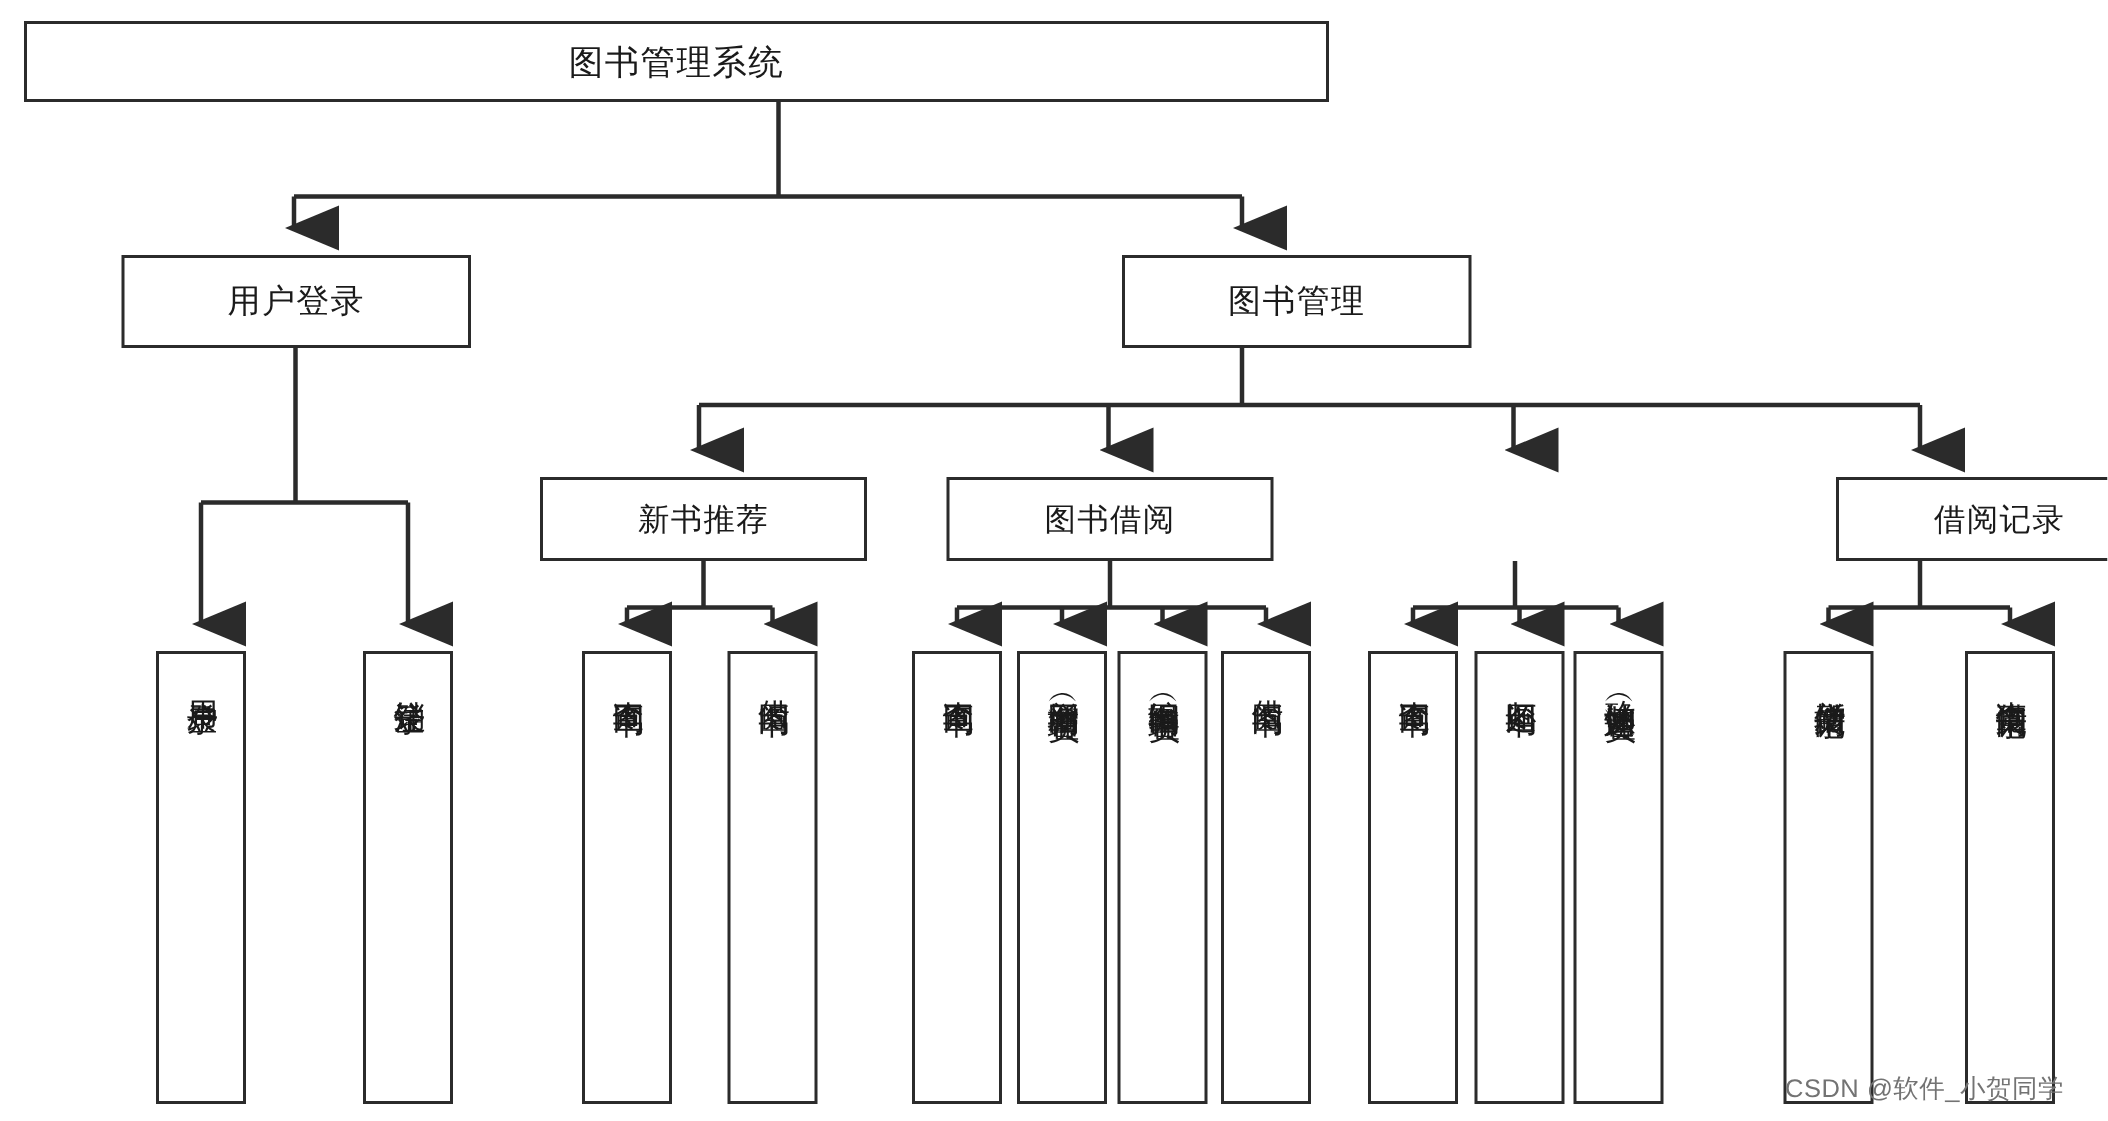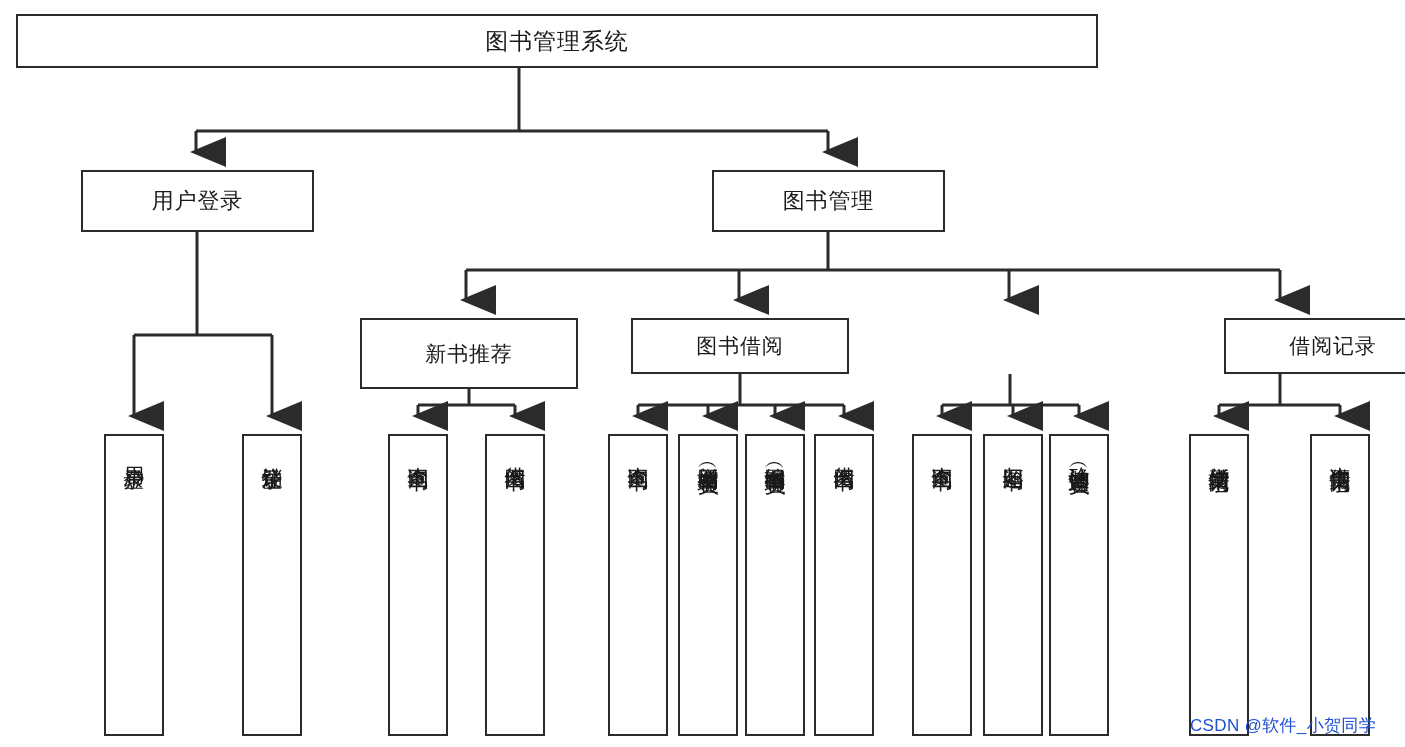--- a/index.html
+++ b/index.html
@@ -61,21 +61,21 @@
   }
   .hlabel {
     white-space: nowrap;
     letter-spacing: 0.04em;
   }
   #watermark {
     position: absolute;
     left: 1190px;
     top: 714px;
     font-size: 17px;
-    color: #1d4ed8;
+    color: #737373;
     white-space: nowrap;
     letter-spacing: 0.02em;
   }
 </style>
 </head>
 <body>
 
 <div id="canvas">
 
   <svg id="edges" viewBox="0 0 1405 747" xmlns="http://www.w3.org/2000/svg">
@@ -121,32 +121,32 @@
       <path d="M 1013 405 L 1013 416" marker-end="url(#arrow)"></path>
       <path d="M 1079 405 L 1079 416" marker-end="url(#arrow)"></path>
 
       <path d="M 1280 374 L 1280 405"></path>
       <path d="M 1219 405 L 1340 405"></path>
       <path d="M 1219 405 L 1219 416" marker-end="url(#arrow)"></path>
       <path d="M 1340 405 L 1340 416" marker-end="url(#arrow)"></path>
     </g>
   </svg>
 
-  <div class="node level-0" id="node-root" style="left: 16px; top: 14px; width: 1082px; height: 54px; text-align: center;">
+  <div class="node level-0" id="node-root" style="left: 16px; top: 14px; width: 870px; height: 54px; text-align: center;">
     <span class="hlabel">图书管理系统</span>
   </div>
 
   <div class="node level-1" id="node-l1-0" style="left: 81px; top: 170px; width: 233px; height: 62px;">
     <span class="hlabel">用户登录</span>
   </div>
-  <div class="node level-1" id="node-l1-1" style="left: 712px; top: 170px; width: 233px; height: 62px;">
+  <div class="node level-1" id="node-l1-1" style="left: 748px; top: 170px; width: 233px; height: 62px;">
     <span class="hlabel">图书管理</span>
   </div>
 
-  <div class="node level-2" id="node-l2-0" style="left: 360px; top: 318px; width: 218px; height: 71px;">
+  <div class="node level-2" id="node-l2-0" style="left: 360px; top: 318px; width: 218px; height: 56px;">
     <span class="hlabel">新书推荐</span>
   </div>
   <div class="node level-2" id="node-l2-1" style="left: 631px; top: 318px; width: 218px; height: 56px; align-items: center;">
     <span class="hlabel">图书借阅</span>
   </div>
   <div class="node level-2" id="node-l2-3" style="left: 1224px; top: 318px; width: 218px; height: 56px;">
     <span class="hlabel">借阅记录</span>
   </div>
 
   <div class="node leaf" id="node-leaf-0" style="left: 104px; top: 434px; width: 60px; height: 302px;">

